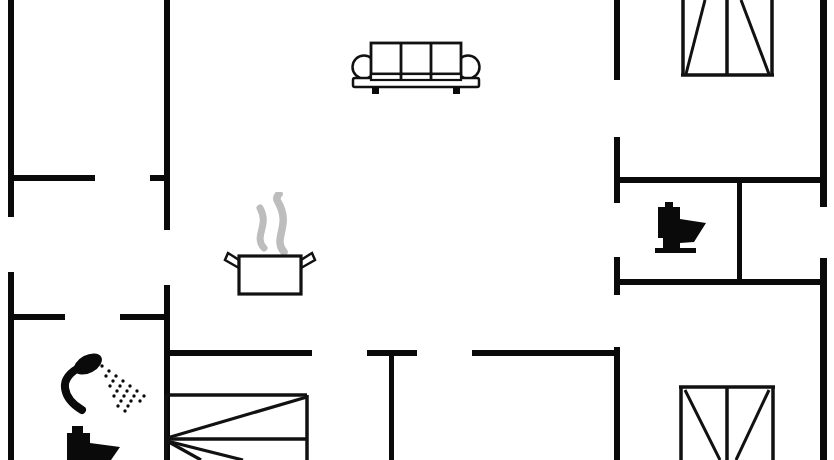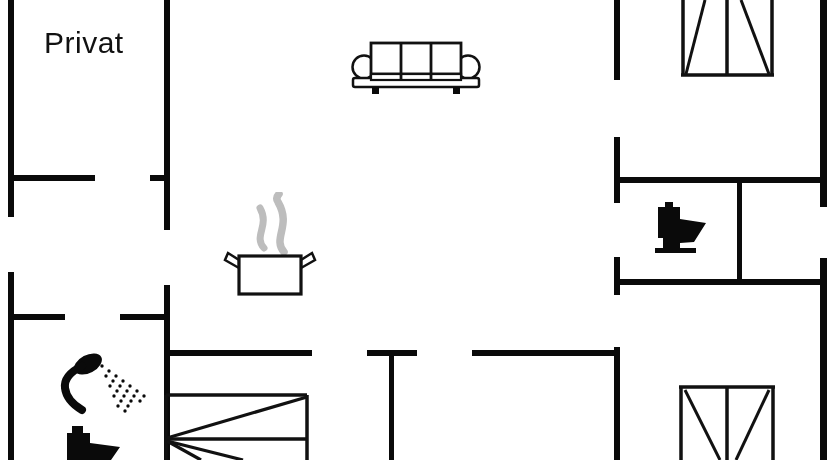--- a/index.html
+++ b/index.html
@@ -51,21 +51,20 @@
     <rect class="wall" x="614" y="279" width="213" height="6"></rect>
 
     <rect class="wall" x="8" y="314" width="57" height="6"></rect>
     <rect class="wall" x="120" y="314" width="50" height="6"></rect>
 
     <rect class="wall" x="164" y="350" width="148" height="6"></rect>
     <rect class="wall" x="367" y="350" width="50" height="6"></rect>
     <rect class="wall" x="472" y="350" width="148" height="6"></rect>
   </svg>
 
-  <div id="room-label">Privat</div>
 
   <svg class="abs" style="left:350px;top:38px" width="132" height="58" viewBox="0 0 132 58">
     <circle class="furn-white" cx="14" cy="29" r="11.5" stroke-width="2.5"></circle>
     <circle class="furn-white" cx="118" cy="29" r="11.5" stroke-width="2.5"></circle>
     <rect class="furn-white" x="3" y="40" width="126" height="9" rx="2" stroke-width="2.5"></rect>
     <rect class="furn-fill" x="22" y="49" width="7" height="7"></rect>
     <rect class="furn-fill" x="103" y="49" width="7" height="7"></rect>
     <rect class="furn-white" x="21" y="5" width="90" height="31" stroke-width="2.8"></rect>
     <rect class="furn-white" x="21" y="36" width="90" height="6" stroke-width="2.2"></rect>
     <line class="furn-line" x1="51" y1="5" x2="51" y2="42" stroke-width="2.8"></line>

